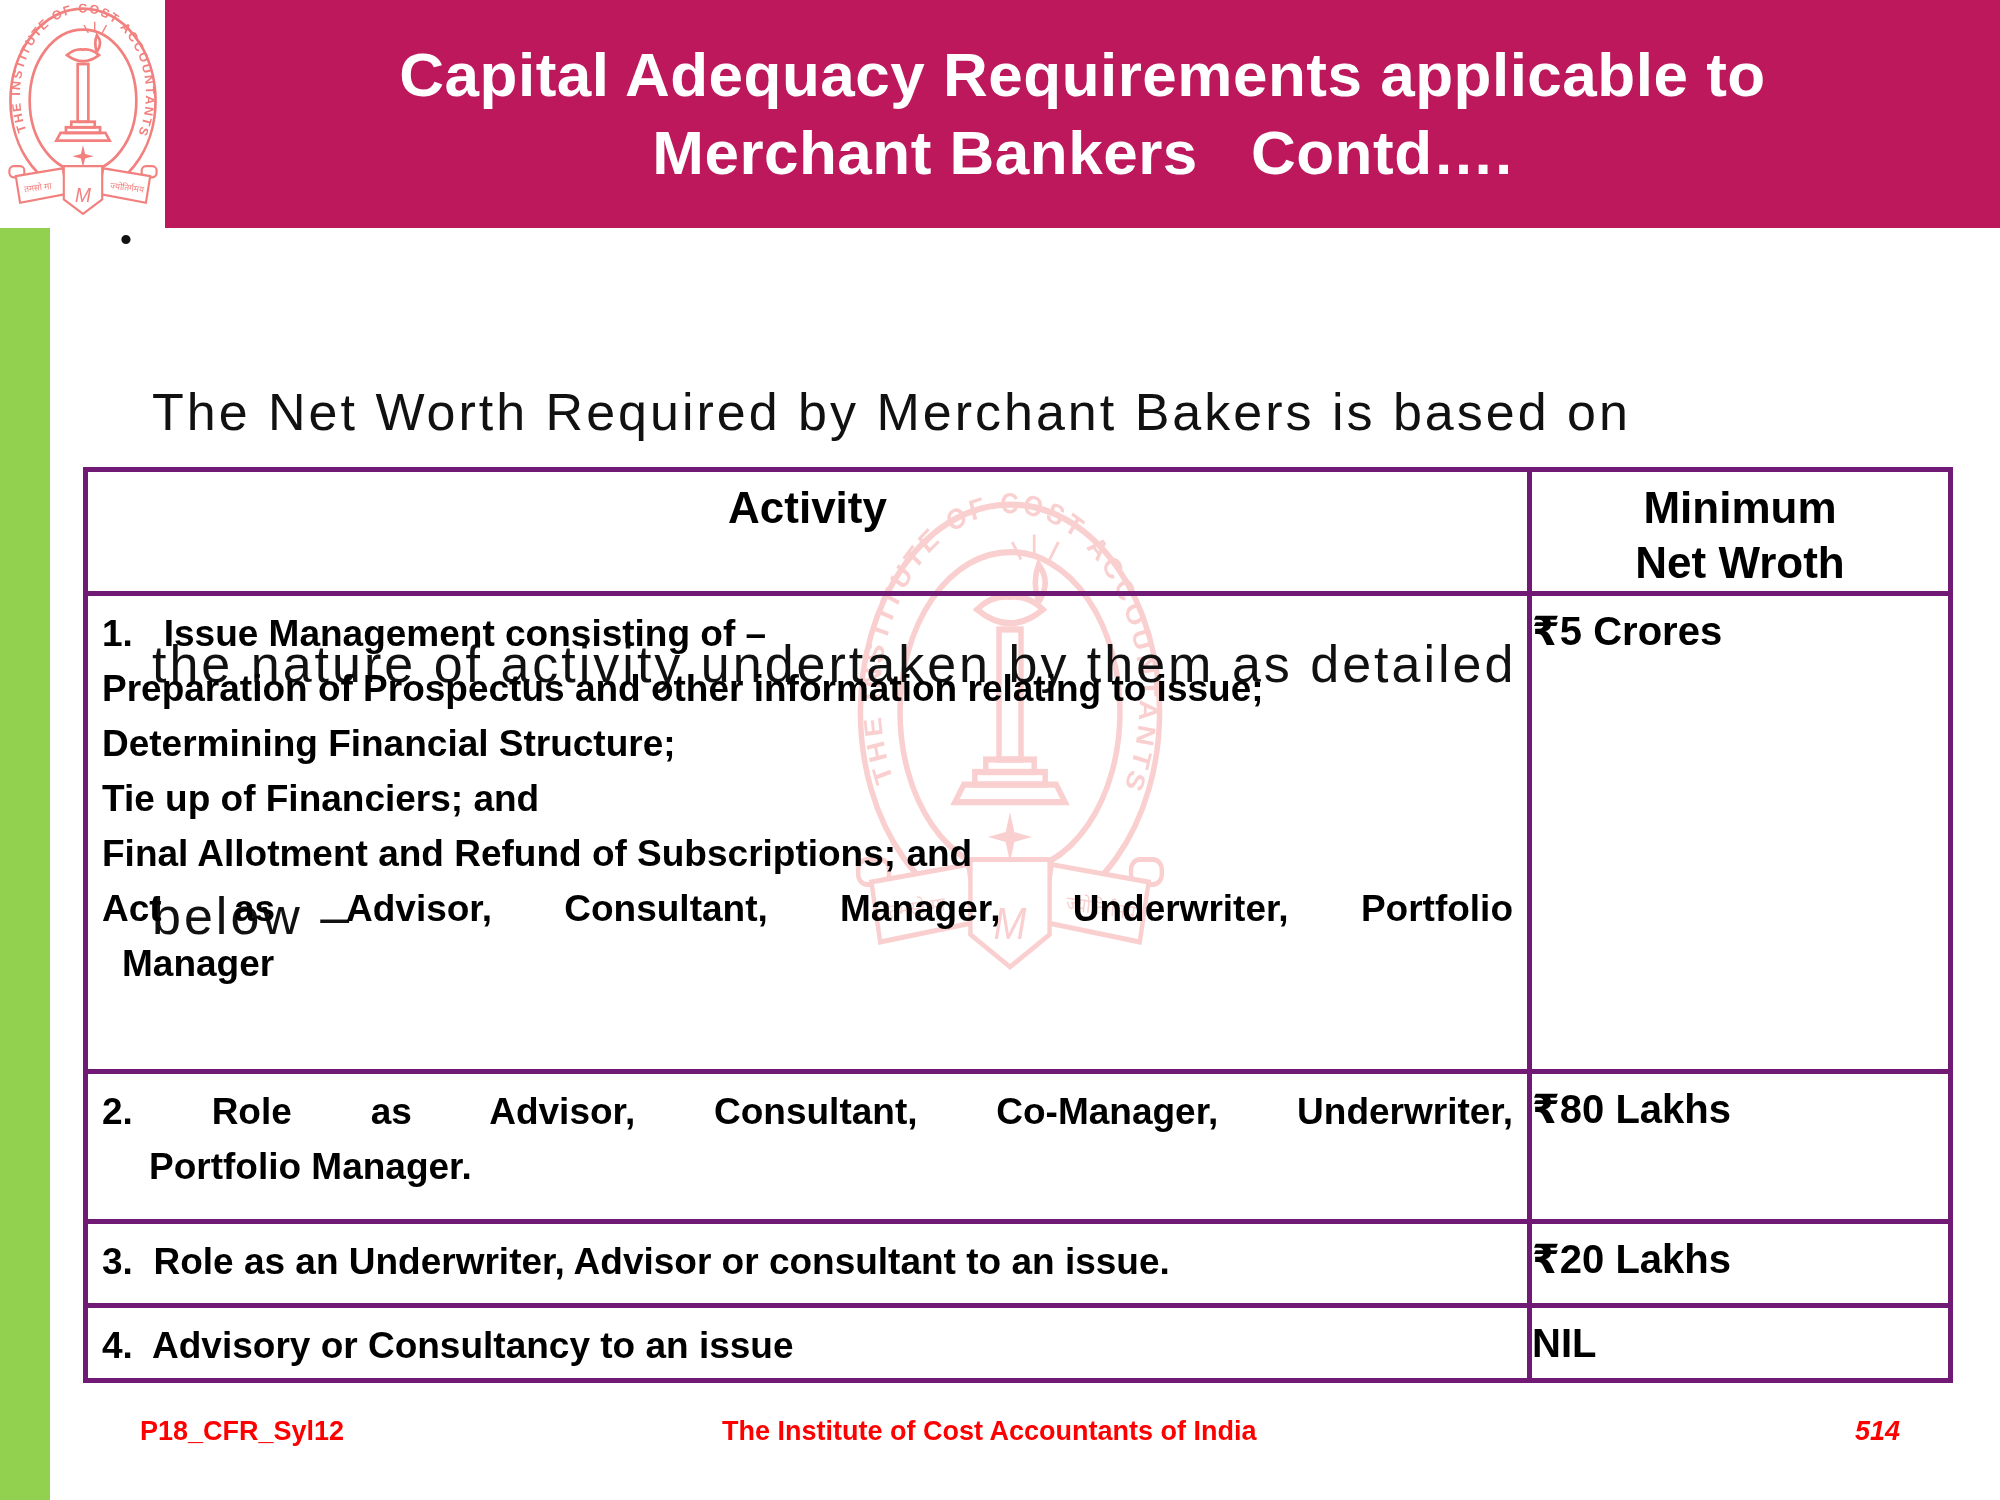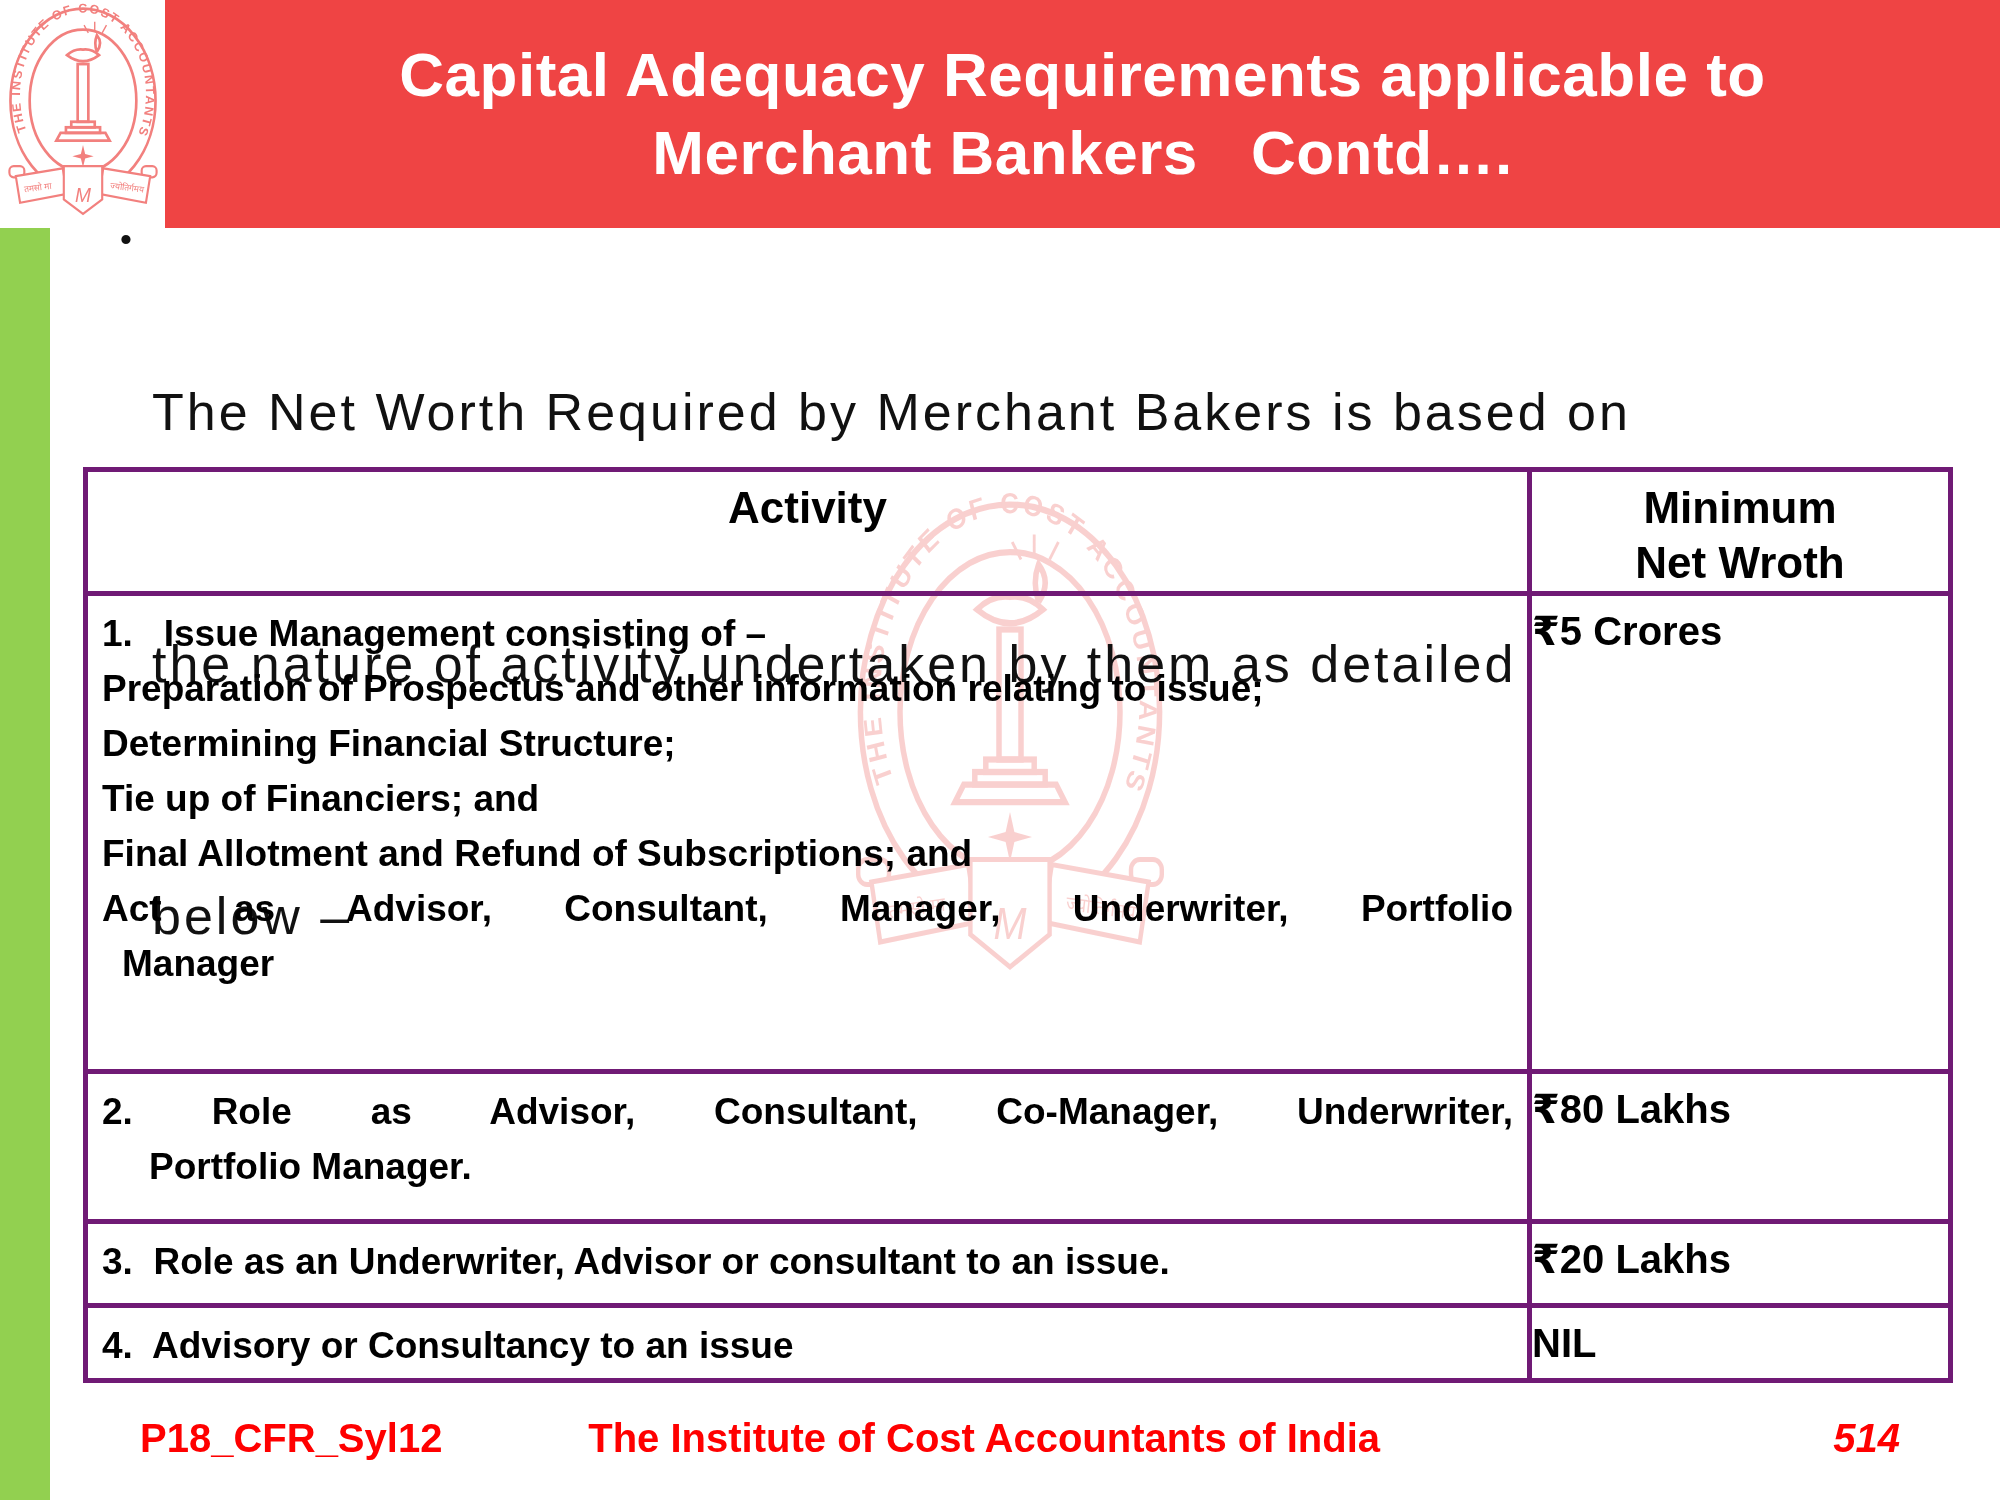--- a/index.html
+++ b/index.html
@@ -4,21 +4,21 @@
 <style>
   html,body { margin:0; padding:0; background:#888; }
   .slide {
     position:relative; width:2000px; height:1500px; margin:0 auto;
     background:#ffffff; overflow:hidden;
     font-family:"Liberation Sans","DejaVu Sans",sans-serif;
   }
   
   .header-band {
     position:absolute; left:165px; top:0; width:1835px; height:228px;
-    background:#ef4444; z-index:3;
+    background:#be185d; z-index:3;
     display:flex; flex-direction:column; justify-content:center;
     text-align:center; color:#ffffff; font-weight:bold;
     font-size:62px; line-height:78px; letter-spacing:0.5px;
     white-space:pre-wrap;
   }
   
   .logo-box {
     position:absolute; left:0; top:0; width:165px; height:228px;
     background:#ffffff; z-index:4;
   }
@@ -64,21 +64,21 @@
   td.v-cell {
     font-size:40px; line-height:50px; font-weight:bold;
     text-align:left; padding:10px 12px 0 0;
   }
   .pre { white-space:pre-wrap; }
   .justify { text-align:justify; text-align-last:justify; }
   .indent-sm { margin-left:20px; }
   .indent-md { margin-left:47px; }
   
   .footer { position:absolute; left:0; top:1416px; width:2000px; height:44px; z-index:2;
-    color:#FF0000; font-weight:bold; font-size:40px; }
+    color:#FF0000; font-weight:bold; font-size:27px; }
   .footer-left   { position:absolute; left:140px; }
   .footer-center { position:absolute; left:50%; transform:translateX(-52%); }
   .footer-right  { position:absolute; right:100px;font-style:italic; }
 </style>
 </head>
 <body>
 
 <div class="slide">
 
   <svg width="0" height="0" style="position:absolute" aria-hidden="true">

